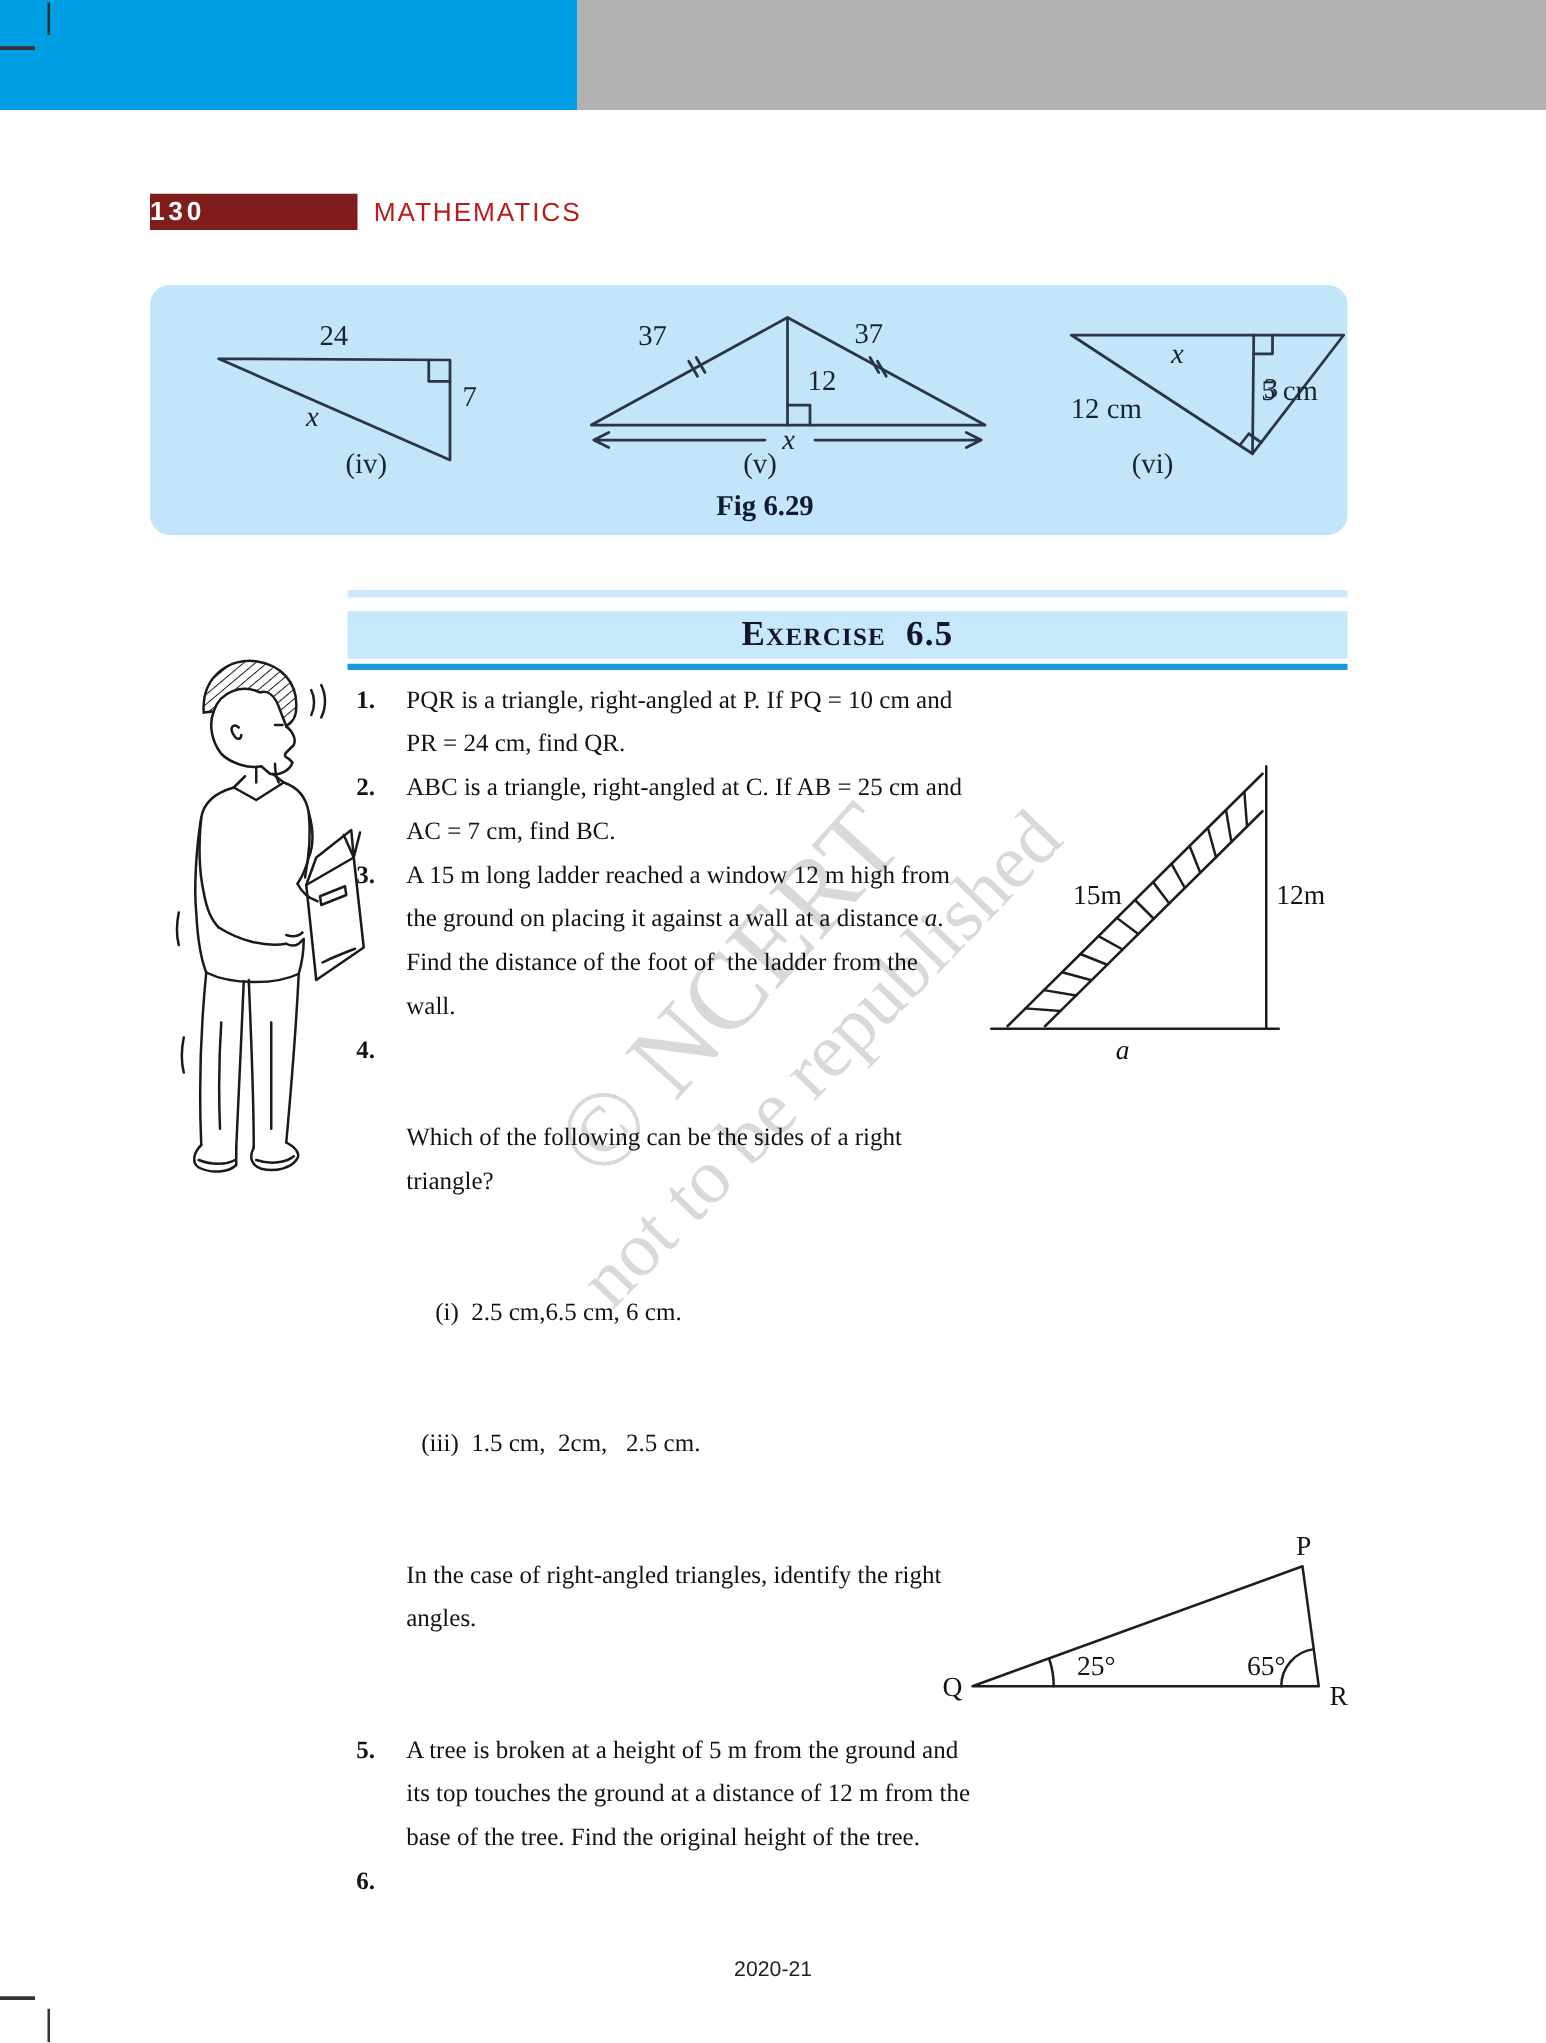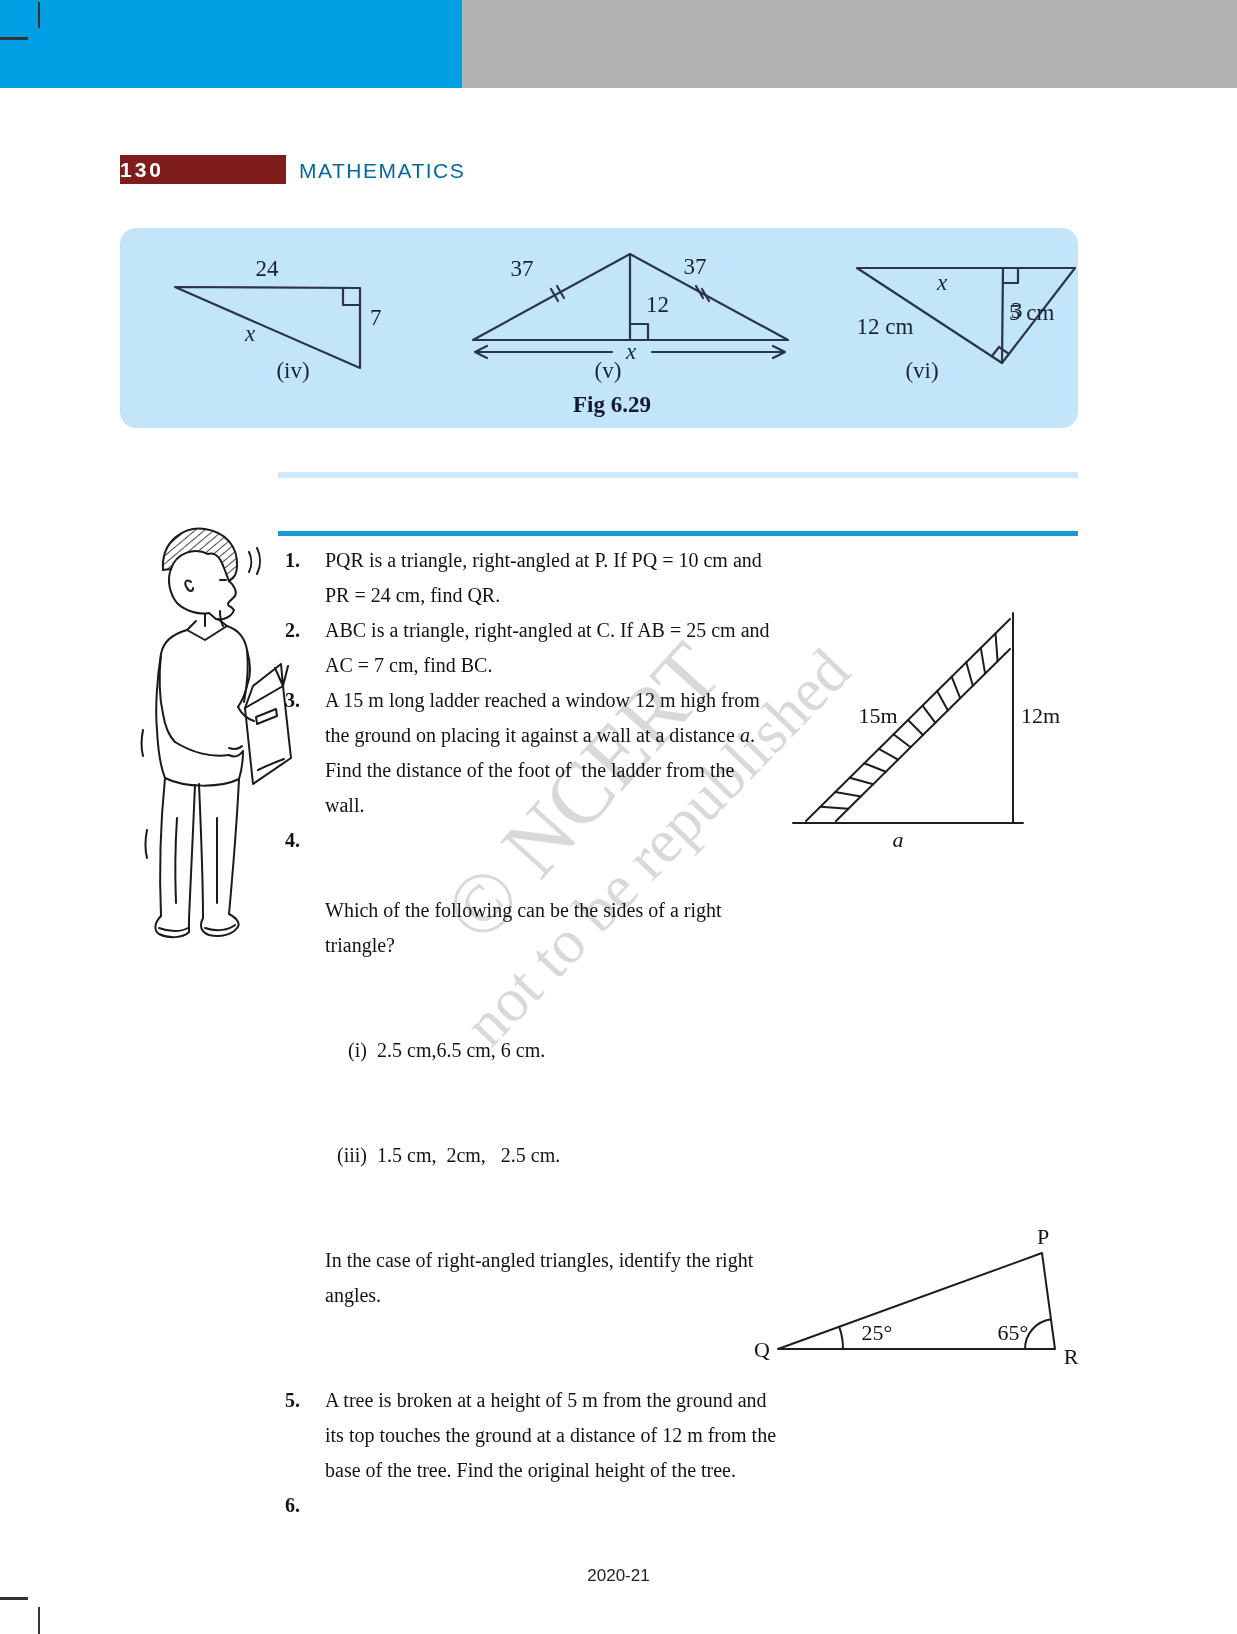--- a/index.html
+++ b/index.html
@@ -16,21 +16,21 @@
   .crop-tl-h{left:0;top:37px;width:28px;height:3px;}
   .crop-bl-h{left:0;top:1597px;width:28px;height:3px;}
   .crop-bl-v{left:38px;top:1607px;width:2px;height:27px;}
 
   
   .pagenum-chip{position:absolute;left:120px;top:155px;width:166px;height:29px;background:#7f1d1d;
     display:flex;align-items:center;justify-content:flex-start;}
   .pagenum-chip span{font-family:"Liberation Sans",sans-serif;font-size:21px;font-weight:bold;
     color:#ffffff;letter-spacing:3px;}
   .subject{position:absolute;left:299px;top:159px;font-family:"Liberation Sans",sans-serif;
-    font-size:21px;color:#0369a1;letter-spacing:1.5px;}
+    font-size:21px;color:#b91c1c;letter-spacing:1.5px;}
 
   
   .figbox{position:absolute;left:120px;top:228px;width:958px;height:200px;background:#C2E5F9;border-radius:16px;}
   .figbox svg{display:block;}
   .figline{stroke:#2B3545;stroke-width:2.2;fill:none;stroke-linecap:round;stroke-linejoin:round;}
   .figtext{font-family:"Liberation Serif",serif;font-size:23px;fill:#1B2330;}
   .figit{font-style:italic;}
   .figcap{font-weight:bold;fill:#141A33;}
 
   
@@ -127,20 +127,23 @@
         <text class="figtext" x="891" y="90">3</text>
         <text class="figtext" x="765" y="106" text-anchor="middle">12 cm</text>
         <text class="figtext" x="889" y="92" transform="translate(0,0)">5 cm</text>
         <text class="figtext" x="802" y="150" text-anchor="middle">(vi)</text>
       </g>
       <text class="figtext figcap" x="492" y="184" text-anchor="middle">Fig 6.29</text>
     </svg>
   </div>
 
   <div class="ex-toprule"></div>
+  <div class="ex-bar">
+    <span>Exercise  6.5</span>
+  </div>
   <div class="ex-underline"></div>
 
   <div class="wm wm1">© NCERT</div>
   <div class="wm wm2">not to be republished</div>
 
   <svg class="boy" width="170" height="430" viewBox="0 0 170 430">
     <defs>
       <pattern id="hatch" width="6" height="6" patternUnits="userSpaceOnUse" patternTransform="rotate(50)">
         <line x1="0" y1="0" x2="0" y2="6" stroke="#1a1a1a" stroke-width="1.6"></line>
       </pattern>

